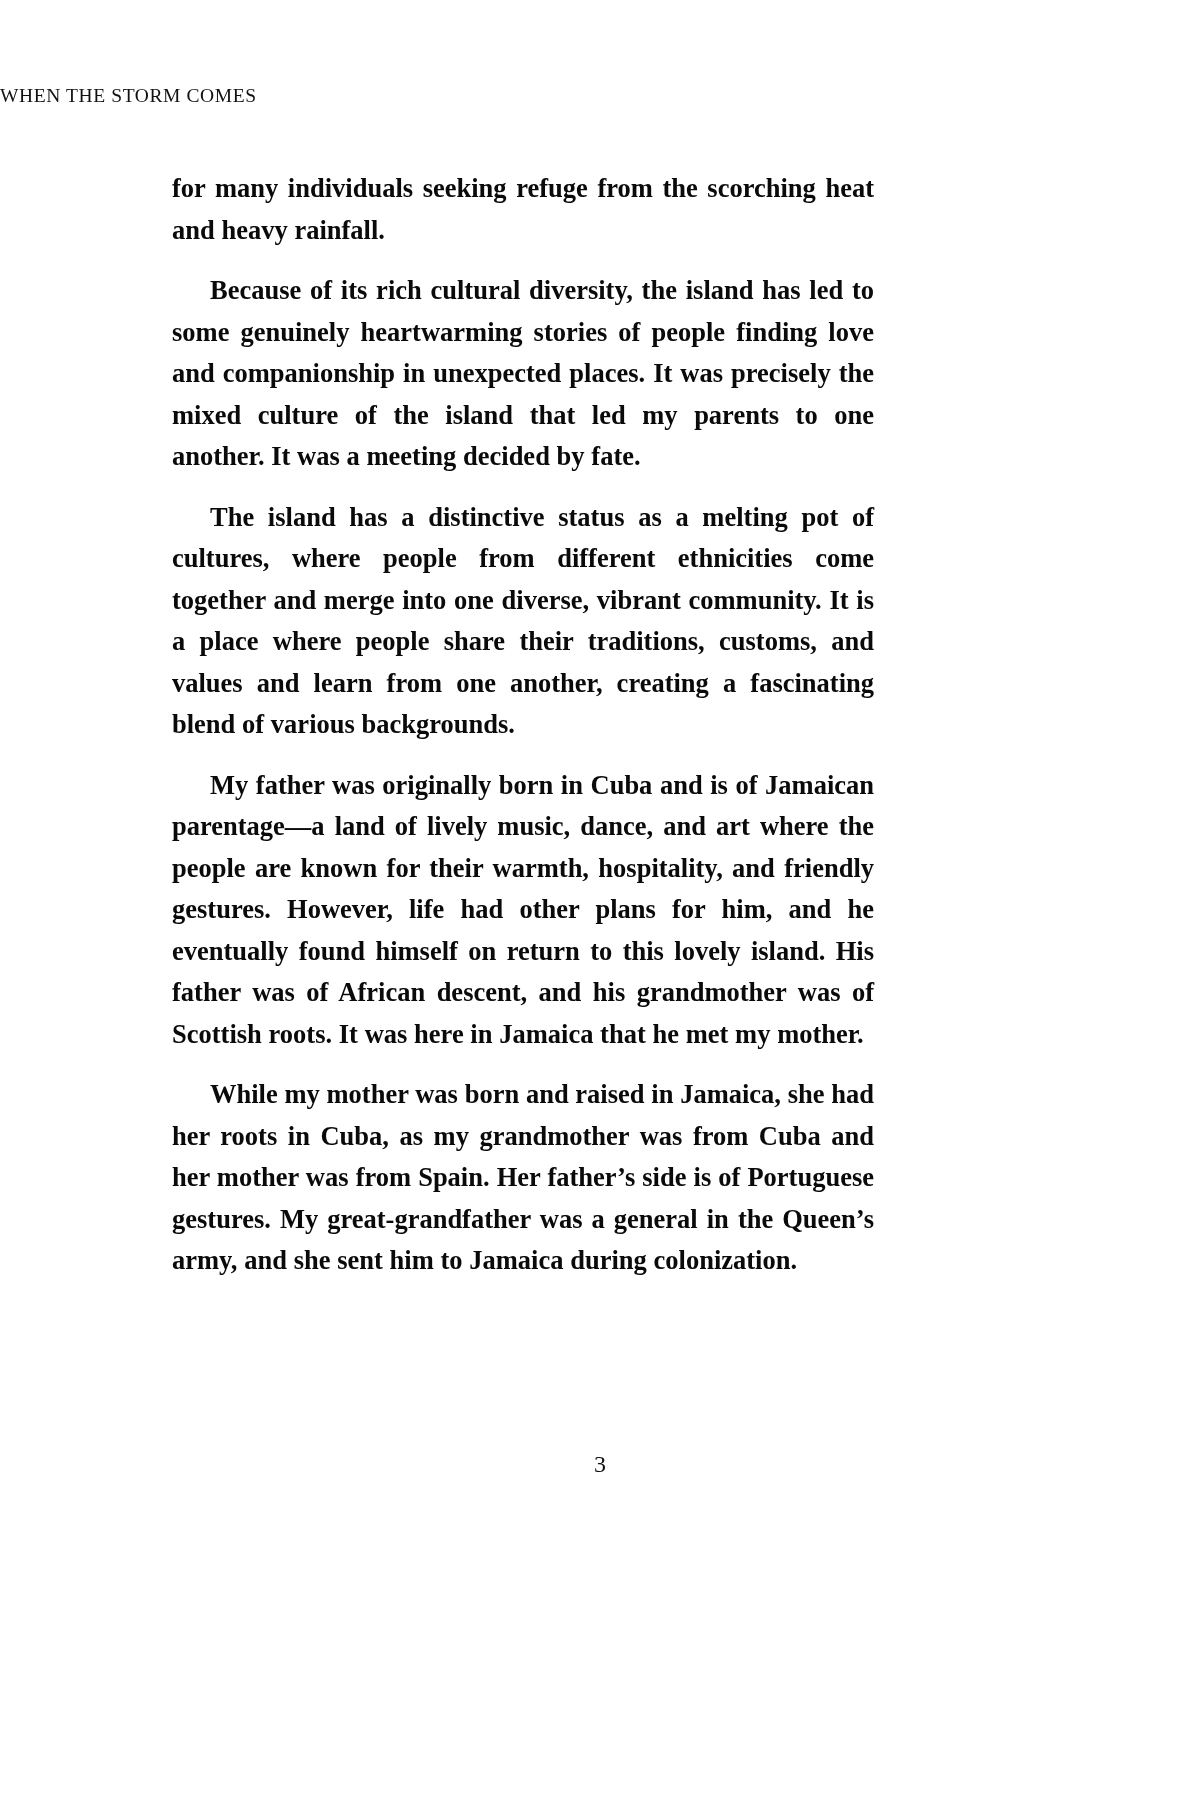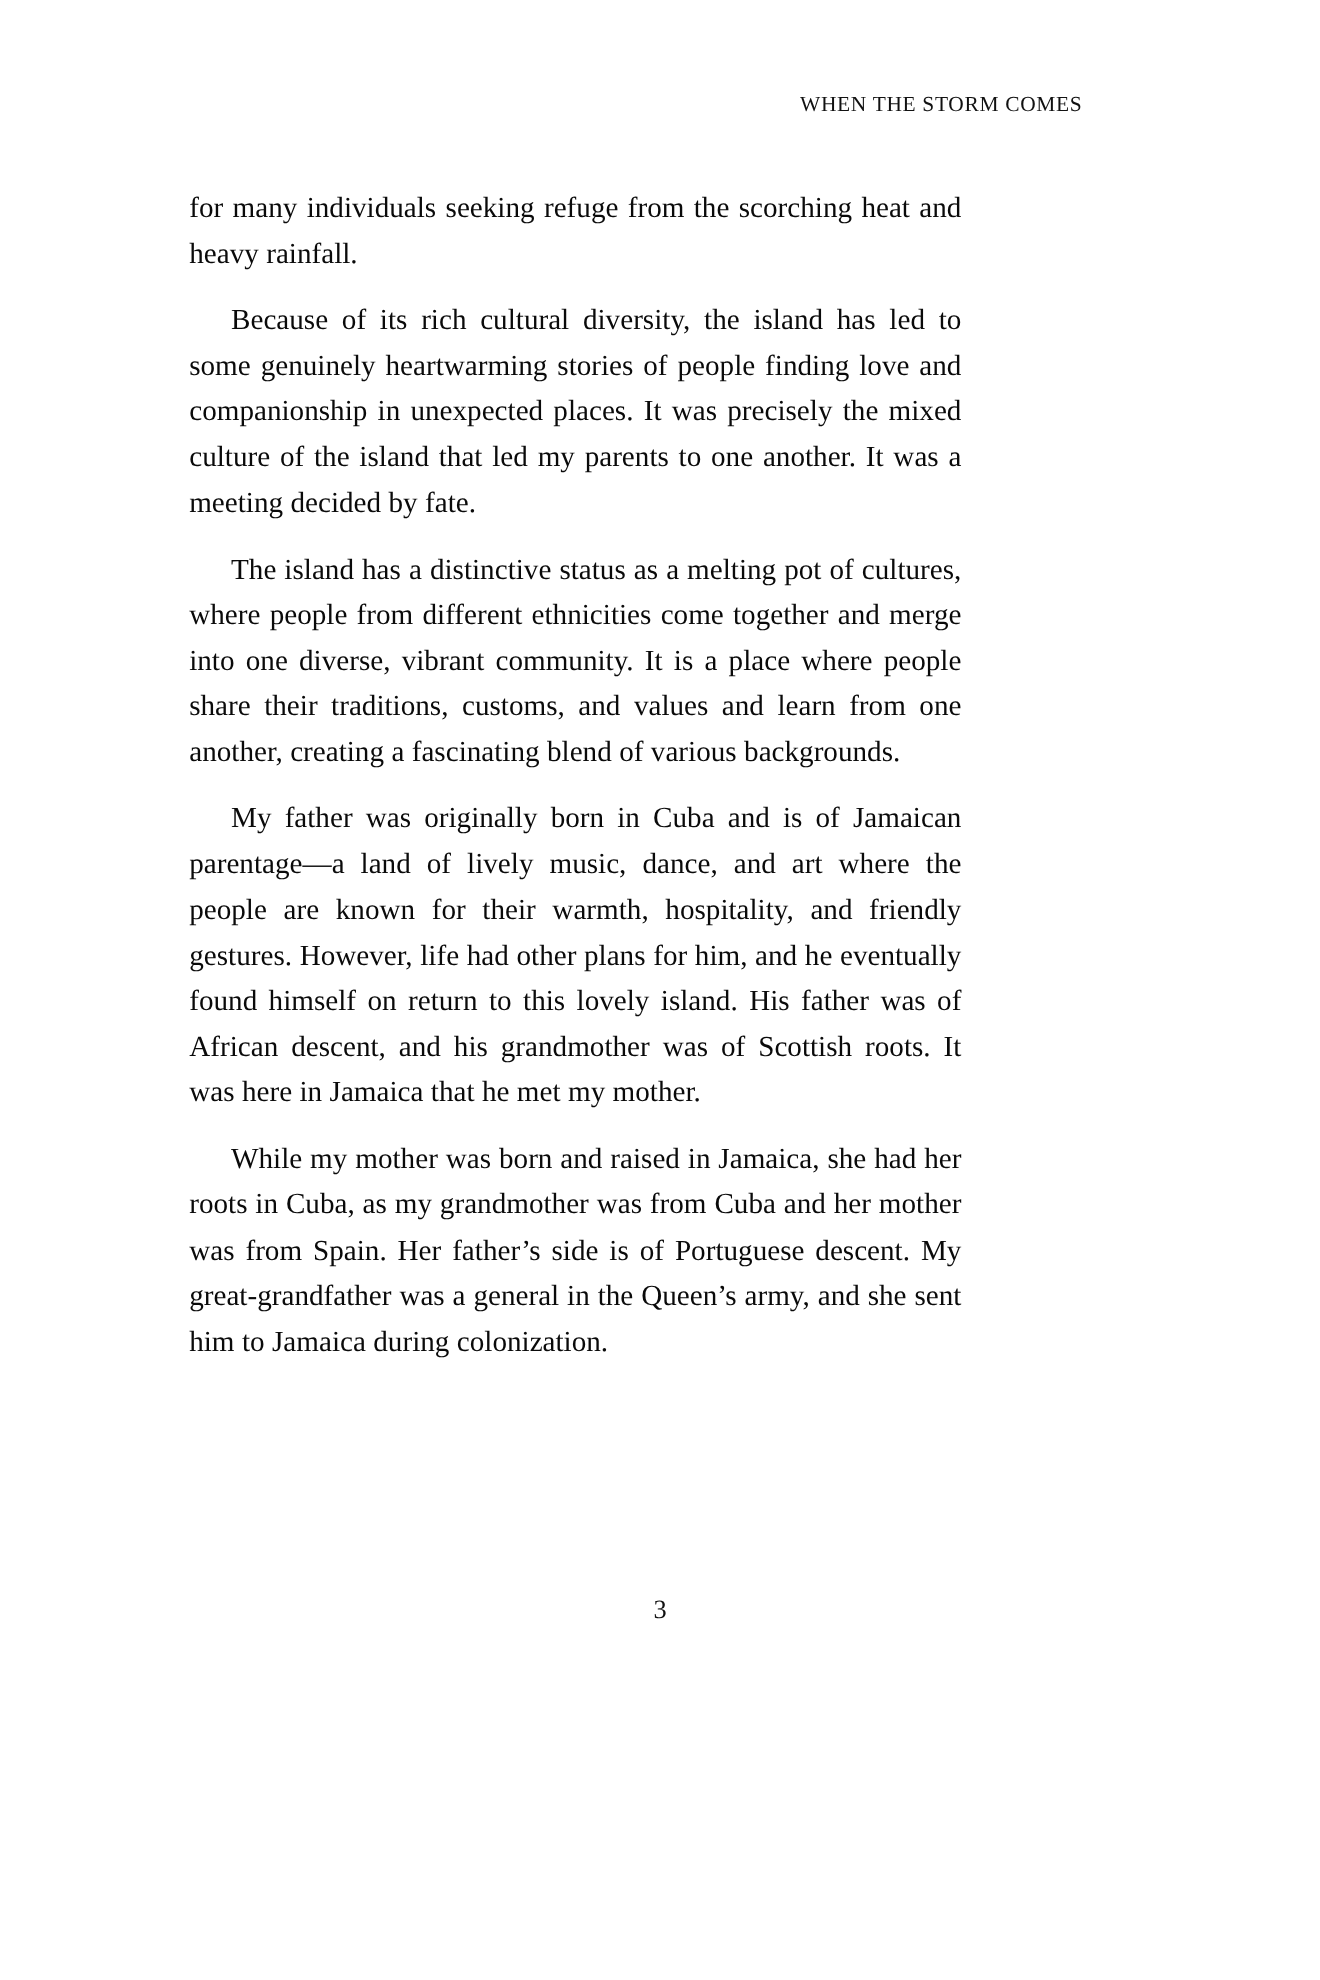--- a/index.html
+++ b/index.html
@@ -20,21 +20,21 @@
     width: 1200px;
     height: 1800px;
     background: #ffffff;
     box-sizing: border-box;
   }
   .running-head {
     position: absolute;
     top: 86px;
     left: 0;
     width: 984px;
-    text-align: right;
+    text-align: left;
     font-family: "Liberation Serif", "DejaVu Serif", serif;
     font-size: 19.5px;
     letter-spacing: 0.6px;
     line-height: 1;
     color: #111111;
   }
   .body-col {
     position: absolute;
     top: 168px;
     left: 172px;
@@ -43,20 +43,21 @@
   p.para {
     margin: 0 0 19px 0;
     font-size: 26.5px;
     line-height: 41.5px;
     text-align: justify;
     text-justify: inter-word;
     color: #0a0a0a;
     -webkit-hyphens: none;
     hyphens: none;
     word-spacing: 0.1px;
+    font-weight: bold;
   }
   p.para.indent {
     text-indent: 38px;
   }
   p.para:last-child {
     margin-bottom: 0;
   }
   .folio {
     position: absolute;
     top: 1452px;
@@ -73,18 +74,18 @@
 
 <div class="page">
 
   <div class="running-head">WHEN THE STORM COMES</div>
 
   <div class="body-col">
     <p class="para">for many individuals seeking refuge from the scorching heat and heavy rainfall.</p>
     <p class="para indent">Because of its rich cultural diversity, the island has led to some genuinely heartwarming stories of people finding love and companionship in unexpected places. It was precisely the mixed culture of the island that led my parents to one another. It was a meeting decided by fate.</p>
     <p class="para indent">The island has a distinctive status as a melting pot of cultures, where people from different ethnicities come together and merge into one diverse, vibrant community. It is a place where people share their traditions, customs, and values and learn from one another, creating a fascinating blend of various backgrounds.</p>
     <p class="para indent">My father was originally born in Cuba and is of Jamaican parentage—a land of lively music, dance, and art where the people are known for their warmth, hospitality, and friendly gestures. However, life had other plans for him, and he eventually found himself on return to this lovely island. His father was of African descent, and his grandmother was of Scottish roots. It was here in Jamaica that he met my mother.</p>
-    <p class="para indent">While my mother was born and raised in Jamaica, she had her roots in Cuba, as my grandmother was from Cuba and her mother was from Spain. Her father’s side is of Portuguese descent. My great-grandfather was a general in the Queen’s army, and she sent him to Jamaica during colonization.</p>
+    <p class="para indent">While my mother was born and raised in Jamaica, she had her roots in Cuba, as my grandmother was from Cuba and her mother was from Spain. Her father’s side is of Portuguese gestures. My great-grandfather was a general in the Queen’s army, and she sent him to Jamaica during colonization.</p>
   </div>
 
   <div class="folio">3</div>
 
 </div>
 
 </body></html>

